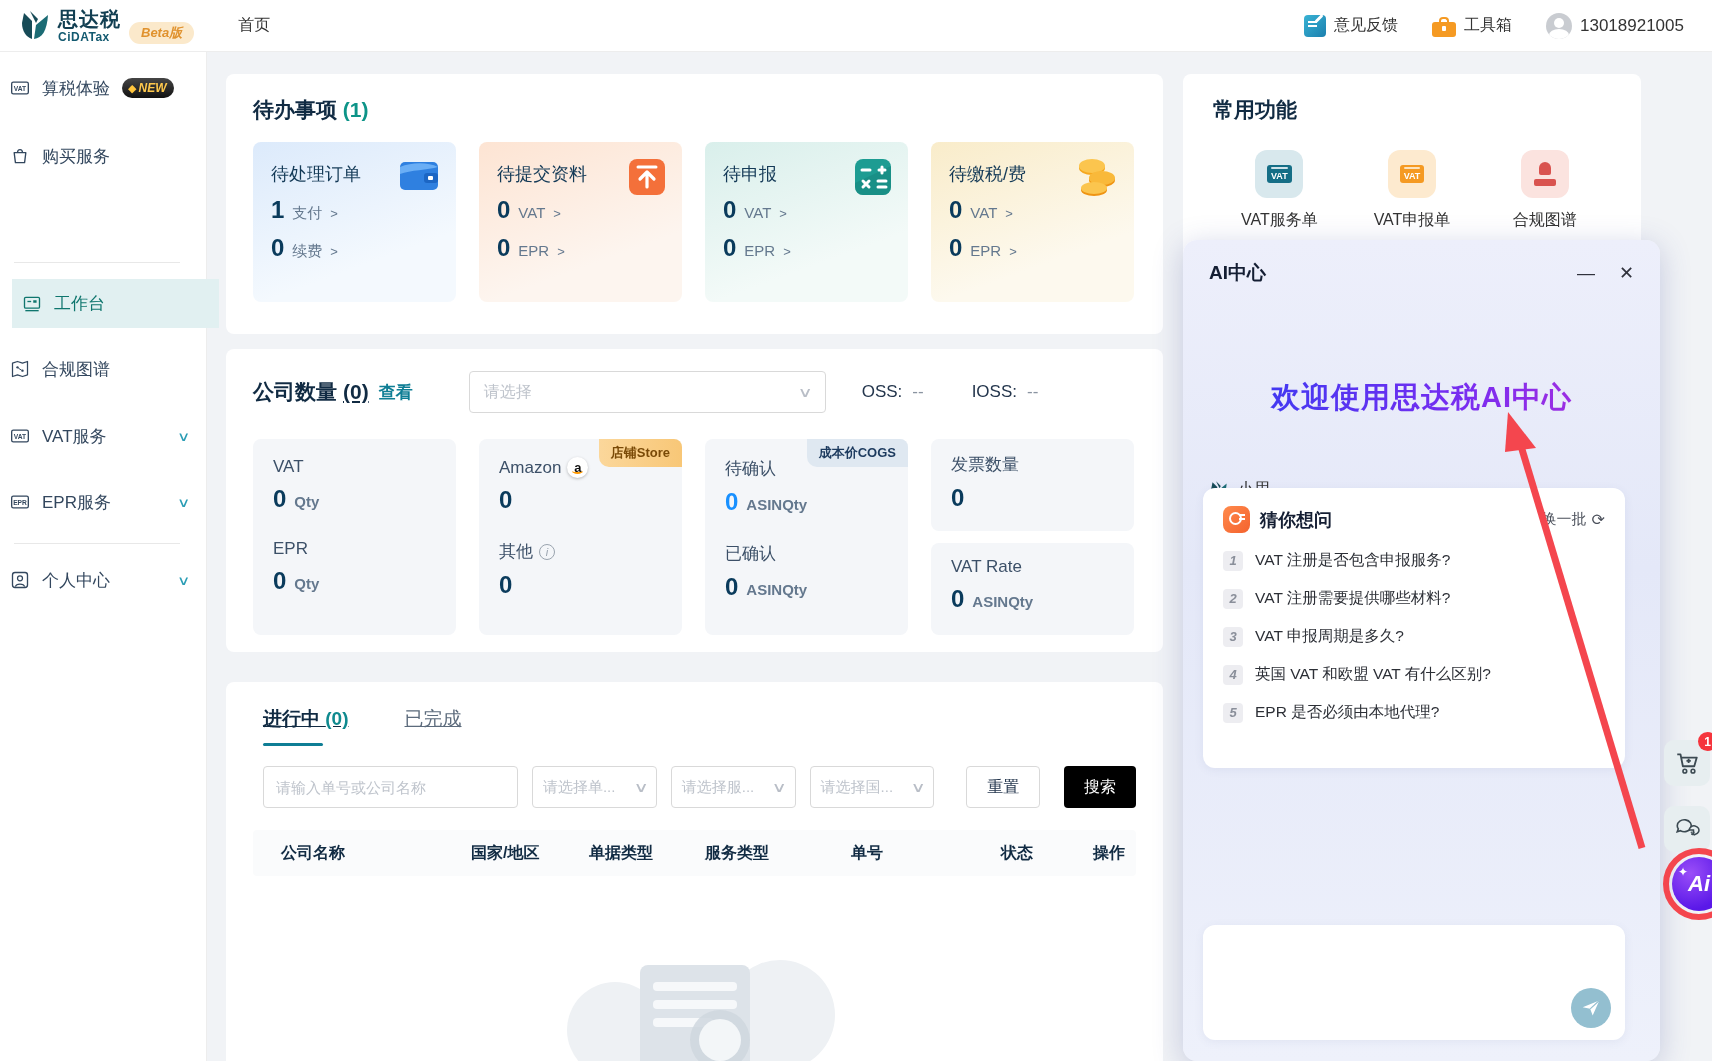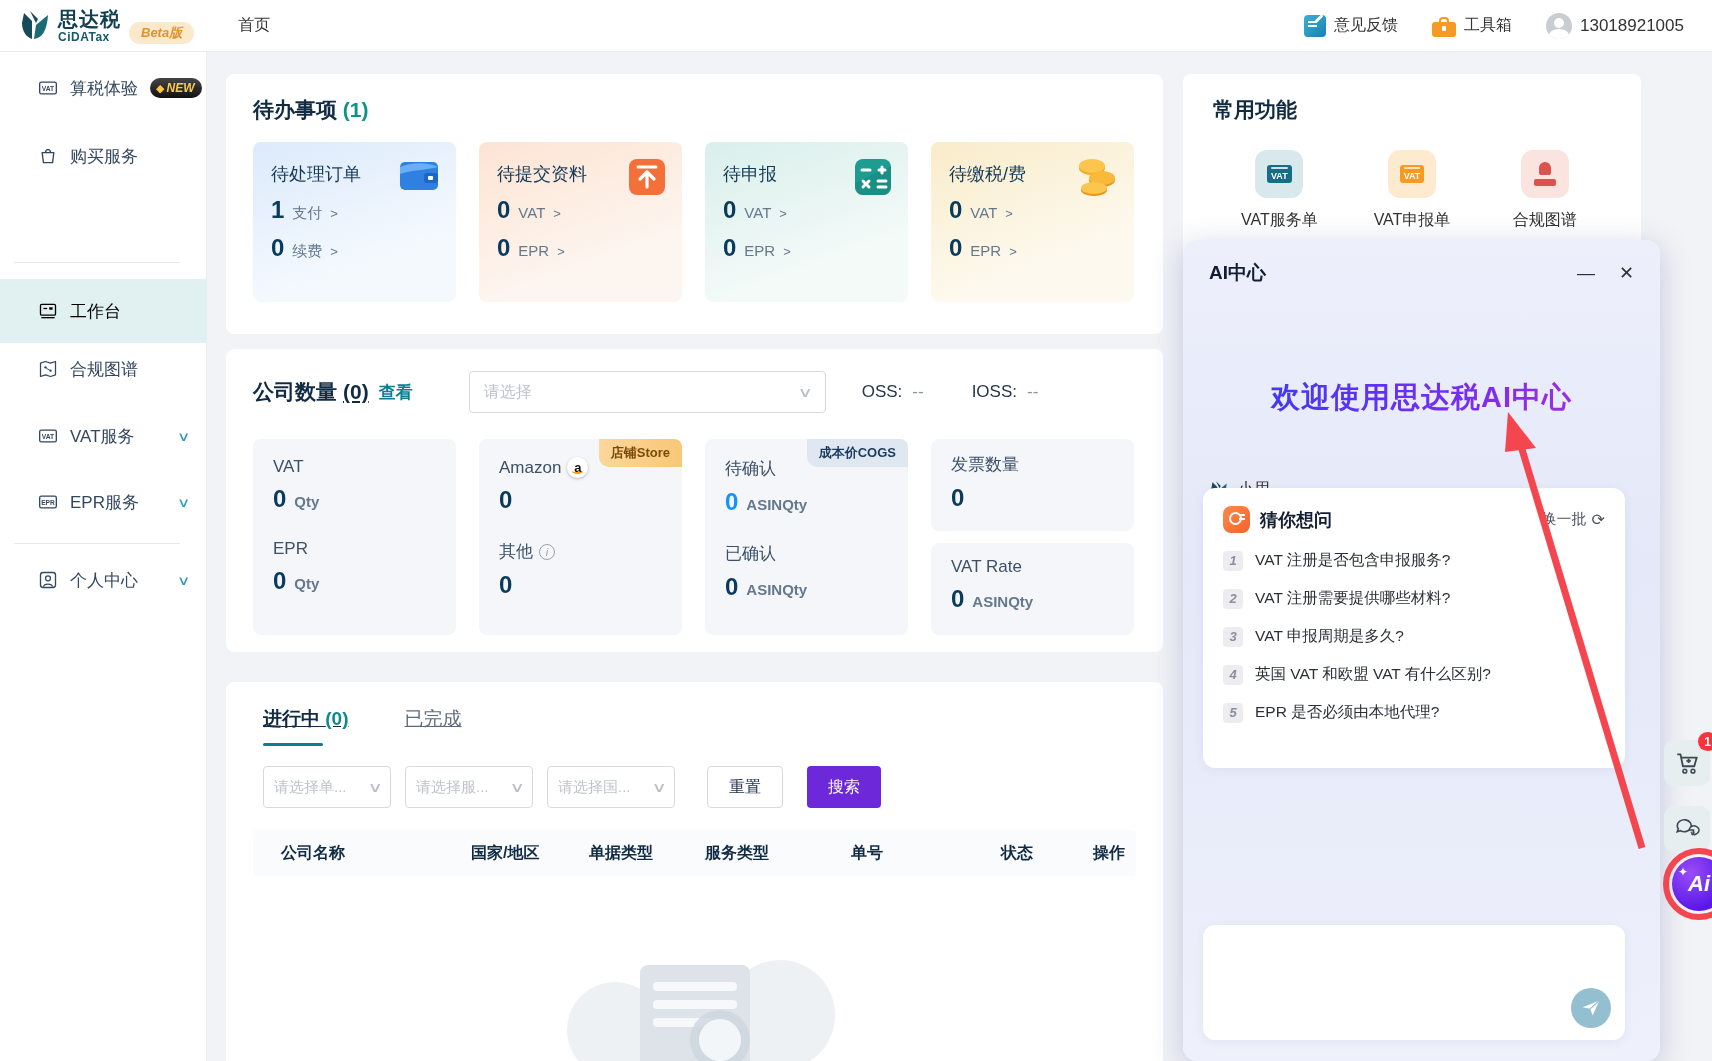--- a/index.html
+++ b/index.html
@@ -24,23 +24,23 @@
   .tool-body { position:absolute; left:0; top:5px; width:24px; height:15px; background:#f59a23; border-radius:3px; }
   .tool-handle { position:absolute; left:7px; top:0; width:10px; height:8px; border:2.5px solid #f59a23; border-bottom:none; border-radius:4px 4px 0 0; }
   .tool-lock { position:absolute; left:10px; top:9px; width:4px; height:5px; background:#fff; border-radius:1px; }
   .avatar { width:26px; height:26px; border-radius:50%; background:#c9ccd1; position:relative; overflow:hidden; }
   .avatar::before { content:""; position:absolute; left:8px; top:5px; width:10px; height:10px; border-radius:50%; background:#fff; }
   .avatar::after { content:""; position:absolute; left:3px; top:16px; width:20px; height:12px; border-radius:50%; background:#fff; }
   .phone { font-size:17px; }
 
   
   .sidebar { position:absolute; left:0; top:52px; width:207px; height:1009px; background:#fff; border-right:1px solid #ededed; z-index:20; }
-  .side-item { position:absolute; left:0; width:207px; height:44px; display:flex; align-items:center; padding-left:38px; gap:12px; font-size:17px; color:#33475e; cursor:pointer; }
+  .side-item { position:absolute; left:0; width:207px; height:44px; display:flex; align-items:center; padding-left:10px; gap:12px; font-size:17px; color:#33475e; cursor:pointer; }
   .side-item svg { flex:0 0 auto; }
-  .side-item.active-item { background:#e1f0f1; color:#000000; height:64px; }
+  .side-item.active-item { background:#e1f0f1; color:#0f766e; height:49px;margin-left:12px; }
   .side-divider { position:absolute; left:14px; width:166px; height:1px; background:#e8e8e8; }
   .new-badge { background:linear-gradient(180deg,#454545,#111); color:#ffc94d; font-size:12px; font-weight:bold; font-style:italic; padding:3px 8px 3px 6px; border-radius:11px; display:flex; align-items:center; gap:2px; }
   .new-diamond { color:#ffc53d; font-size:11px; font-style:normal; }
   .side-chevron { margin-left:auto; margin-right:18px; color:#2a9db5; font-size:13px; transform:scaleX(1.4); }
 
   
   .panel { position:absolute; background:#fff; border-radius:8px; }
   .panel-title { font-size:21px; font-weight:bold; color:#112b43; }
 
   
@@ -109,21 +109,21 @@
   .tab { font-size:19px; color:#5c6b7c; cursor:pointer; padding-bottom:14px; position:relative;text-decoration:underline; }
   .tab.active { color:#112b43; font-weight:bold; }
   .tab.active .tab-count { color:#0f8a8f; }
   .tab.active::after { content:""; position:absolute; left:0; bottom:0; width:60px; height:3px; background:#0f7e95; border-radius:2px; }
   .filters { display:flex; gap:14px; margin-top:20px; padding-left:10px; }
   .f-input { width:262px; height:42px; border:1px solid #d9d9d9; border-radius:4px; padding:0 12px; font-size:15px; color:#333; font-family:inherit; }
   .f-input::placeholder { color:#bfc4cc; }
   .f-select { width:128px; height:42px; border:1px solid #d9d9d9; border-radius:4px; display:flex; align-items:center; padding:0 10px; font-size:15px; color:#bfc4cc; cursor:pointer; }
   .btn { height:42px; border-radius:4px; font-size:16px; display:flex; align-items:center; justify-content:center; cursor:pointer; }
   .btn-reset { width:76px; background:#fff; border:1px solid #d9d9d9; color:#24364d; margin-left:18px; }
-  .btn-search { width:74px; background:#6d28d9; color:#fff; border:none; margin-left:10px; font-weight:500; }
+  .btn-search { width:74px; background:#000000; color:#fff; border:none; margin-left:10px; font-weight:500; }
   .thead { display:grid; grid-template-columns:190px 118px 116px 146px 150px 92px 60px; margin-top:22px; background:#fafbfc; height:46px; align-items:center; padding-left:28px; border-radius:4px; }
   .th { font-size:16px; font-weight:bold; color:#112b43; }
   .empty-illus { position:absolute; left:50%; transform:translateX(-50%); top:228px; width:300px; height:200px; }
 
   
   .ai-panel { position:absolute; left:1183px; top:240px; width:477px; height:821px; border-radius:14px; background:linear-gradient(180deg,#edeffb 0%,#e4e8f8 40%,#eef1fb 100%); box-shadow:0 6px 30px rgba(60,70,150,.25); z-index:40; }
   .ai-head { display:flex; align-items:center; padding:20px 26px 0; }
   .ai-title { font-size:19px; font-weight:bold; color:#141e33; }
   .ai-winbtns { margin-left:auto; display:flex; gap:24px; color:#30323c; }
   .ai-winbtn { font-size:18px; cursor:pointer; line-height:1; }
@@ -441,20 +441,21 @@
     </div>
   </div>
 </div>
 
 <div class="panel panel-orders">
   <div class="tabs">
     <div class="tab active"><span>进行中</span> <span class="tab-count">(0)</span></div>
     <div class="tab">已完成</div>
   </div>
   <div class="filters">
+    <input class="f-input" placeholder="请输入单号或公司名称" style="">
     <div class="f-select">
         <span>请选择单...</span>
         <span class="sel-chevron">∨</span>
       </div>
     <div class="f-select">
         <span>请选择服...</span>
         <span class="sel-chevron">∨</span>
       </div>
     <div class="f-select">
         <span>请选择国...</span>

